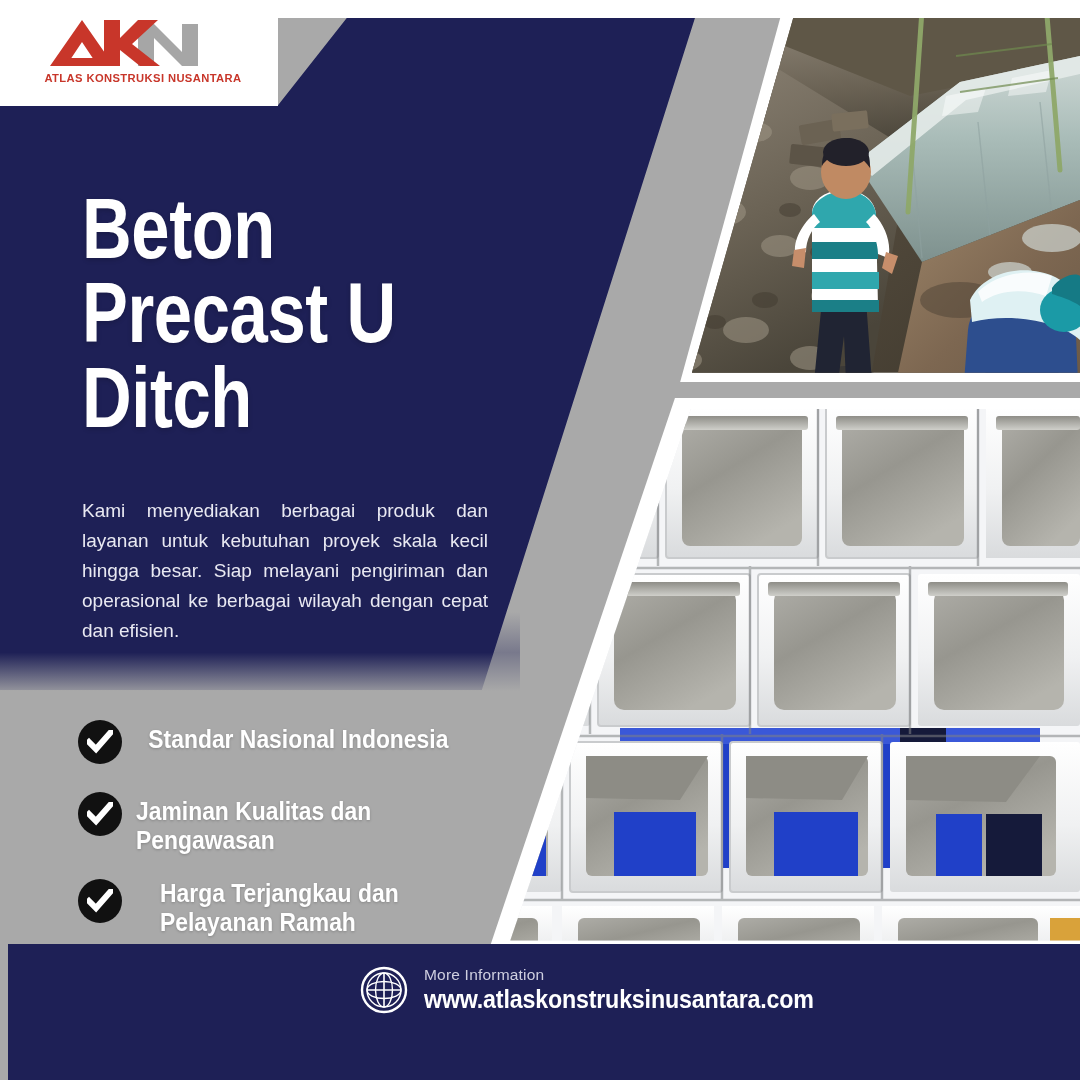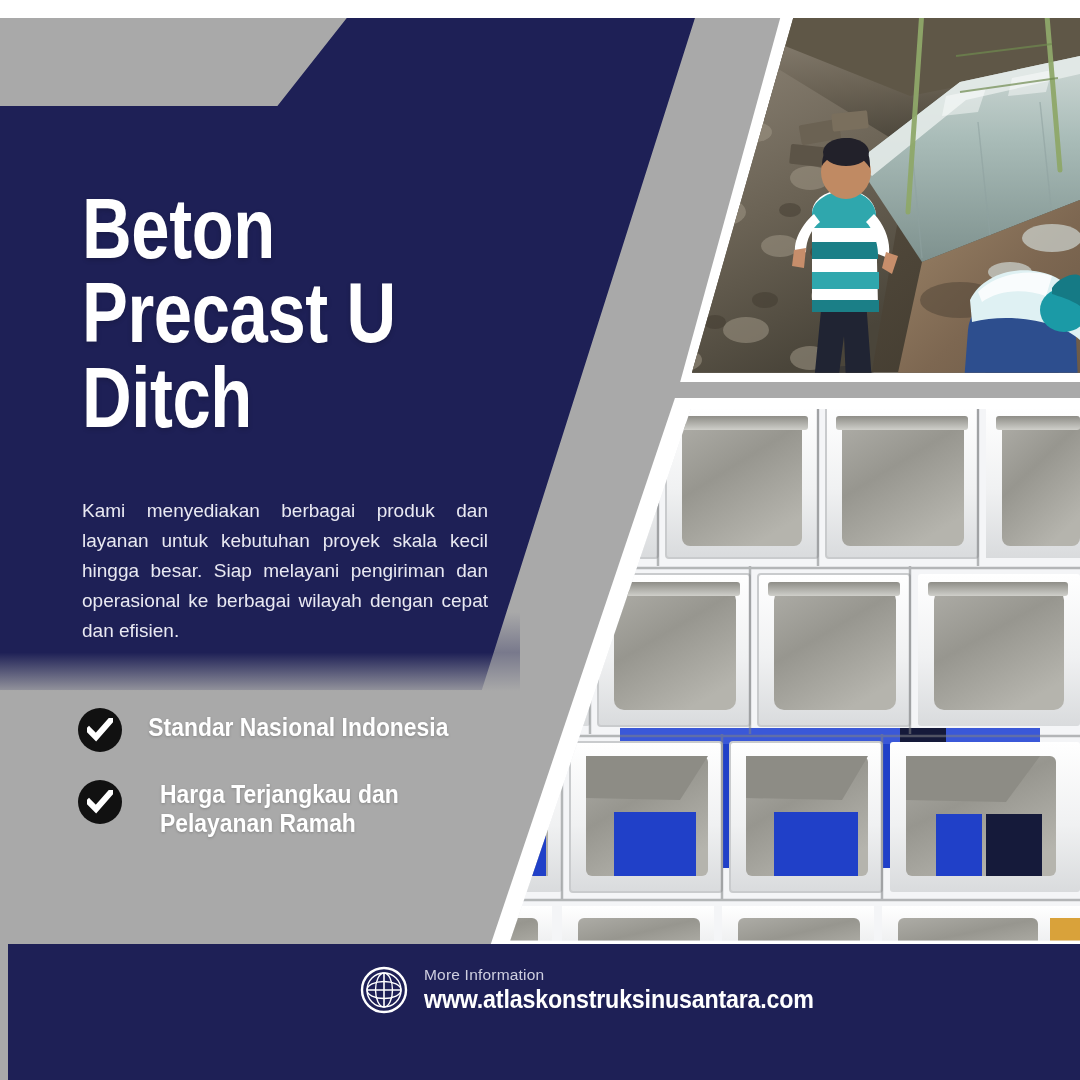--- a/index.html
+++ b/index.html
@@ -107,21 +107,21 @@
     z-index:7;
   }
 
   
   .features {
     position:absolute; left:78px; top:706px; width:440px;
     z-index:7;
   }
   .feature-row {
     display:flex; align-items:flex-start; gap:14px;
-    margin-bottom:22px; min-height:50px;
+    margin-bottom:22px; min-height:50px;margin-top:12px;
   }
   .feature-row:last-child { margin-bottom:0;gap:38px; }
   .check-icon {
     flex:0 0 auto; width:44px; height:44px; border-radius:50%;
     background:#111111; position:relative; margin-top:2px;
   }
   .check-icon svg { position:absolute; left:9px; top:10px; }
   .feature-text {
     font-family:"Liberation Sans", sans-serif;
     font-weight:bold;
@@ -476,40 +476,62 @@
           <line x1="252" y1="336" x2="252" y2="502"></line>
           <line x1="412" y1="336" x2="412" y2="502"></line>
           <line x1="0" y1="170" x2="610" y2="170"></line>
           <line x1="0" y1="338" x2="610" y2="338"></line>
           <line x1="0" y1="502" x2="610" y2="502"></line>
         </g>
       </svg>
     </div>
   </div>
 
+  <div class="logo-card">
+    <div class="logo-wrap">
+      <svg class="logo-mark" viewBox="0 0 200 52">
+
+        <path d="M96,50 L96,8 L112,8 L140,36 L140,8 L156,8 L156,50 L140,50 L112,22 L112,50 Z" fill="#A6A6A6"></path>
+
+        <path d="M8,50 L40,4 L72,50 L56,50 L40,26 L24,50 Z" fill="#C8362A"></path>
+        <path d="M26,42 L54,42 L58,50 L22,50 Z" fill="#C8362A"></path>
+
+        <path d="M62,4 L78,4 L78,22 L96,4 L116,4 L90,28 L118,50 L98,50 L78,34 L78,50 L62,50 Z" fill="#C8362A"></path>
+      </svg>
+      <div class="logo-tagline">ATLAS KONSTRUKSI NUSANTARA</div>
+    </div>
+  </div>
 
   <div class="headline">
     <span>Beton</span>
     <span>Precast U</span>
     <span>Ditch</span>
   </div>
 
   <p class="body-copy">Kami menyediakan berbagai produk dan layanan untuk kebutuhan proyek skala kecil hingga besar. Siap melayani pengiriman dan operasional ke berbagai wilayah dengan cepat dan efisien.</p>
 
   <div class="features">
 
     <div class="feature-row row-1">
       <span class="check-icon">
         <svg width="26" height="24" viewBox="0 0 26 24">
           <path d="M2,12 L9,19 L24,2" stroke="#ffffff" stroke-width="6" fill="none" stroke-linecap="square" stroke-linejoin="miter"></path>
         </svg>
       </span>
       <span class="feature-text">Standar Nasional Indonesia</span>
     </div>
 
+    <div class="feature-row row-2">
+      <span class="check-icon">
+        <svg width="26" height="24" viewBox="0 0 26 24">
+          <path d="M2,12 L9,19 L24,2" stroke="#ffffff" stroke-width="6" fill="none" stroke-linecap="square" stroke-linejoin="miter"></path>
+        </svg>
+      </span>
+      <span class="feature-text">Jaminan Kualitas dan Pengawasan</span>
+    </div>
 
     <div class="feature-row row-3">
       <span class="check-icon">
         <svg width="26" height="24" viewBox="0 0 26 24">
           <path d="M2,12 L9,19 L24,2" stroke="#ffffff" stroke-width="6" fill="none" stroke-linecap="square" stroke-linejoin="miter"></path>
         </svg>
       </span>
       <span class="feature-text">Harga Terjangkau dan Pelayanan Ramah</span>
     </div>
 

